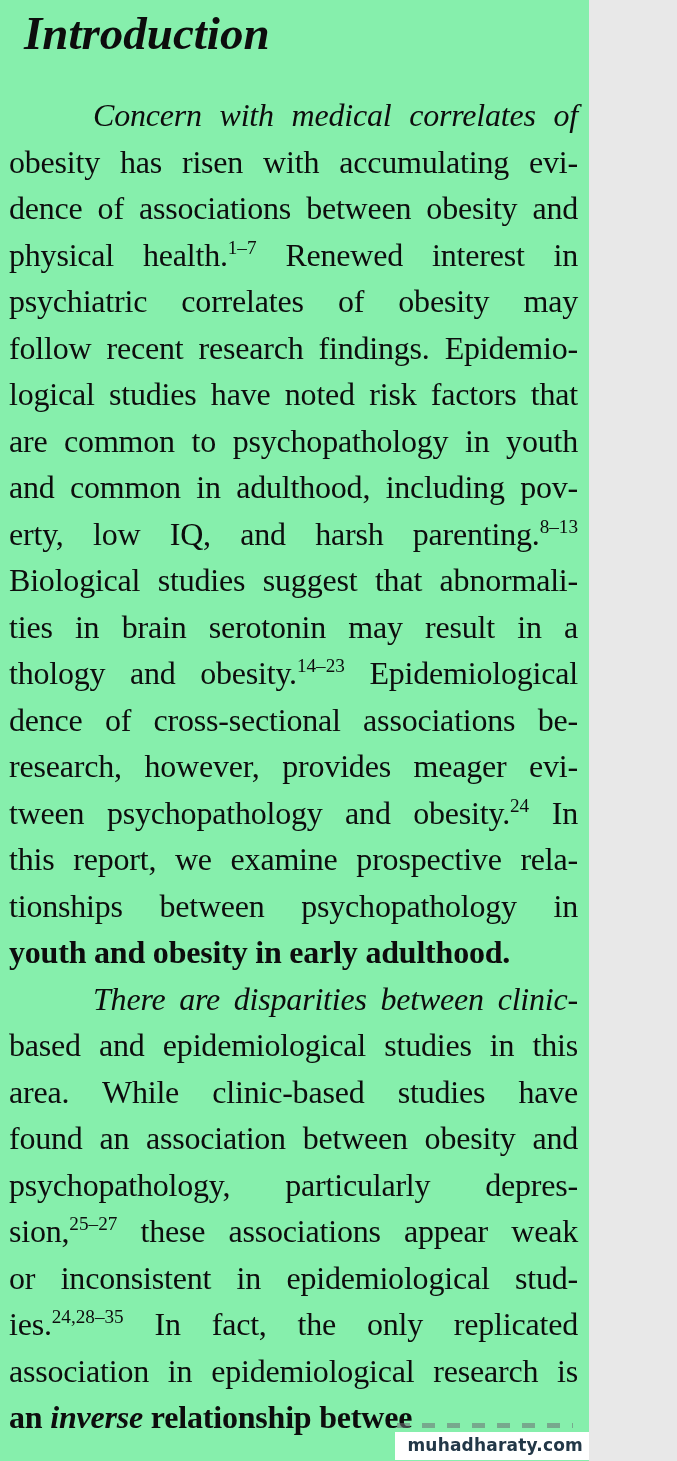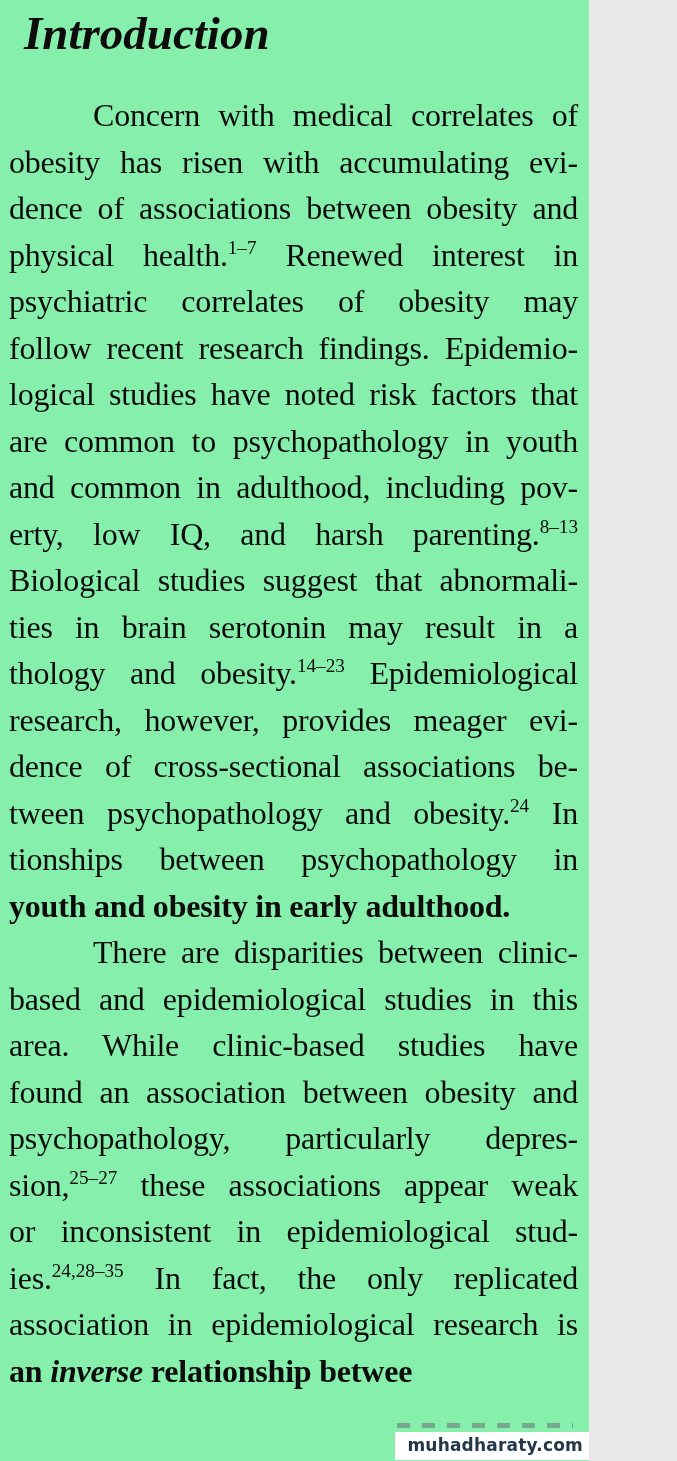--- a/index.html
+++ b/index.html
@@ -27,21 +27,21 @@
   }
   .line {
     font-size: 32px;
     line-height: 46.5px;
     height: 46.5px;
     letter-spacing: -0.2px;
     text-align: justify;
     text-align-last: justify;
     overflow: visible;
   }
-  .line.indent { padding-left: 84px; }
+  .line.indent { padding-left: 84px; font-style: italic; }
   .line.para-end { text-align-last: left; font-weight: bold; }
   .line sup {
     font-size: 60%;
     line-height: 0;
     letter-spacing: 0;
     vertical-align: super;
   }
   .line i { font-style: italic; }
   .remnants {
     position: absolute;
@@ -78,23 +78,24 @@
       <div class="line">physical health.<sup>1–7</sup> Renewed interest in</div>
       <div class="line">psychiatric correlates of obesity may</div>
       <div class="line">follow recent research findings. Epidemio-</div>
       <div class="line">logical studies have noted risk factors that</div>
       <div class="line">are common to psychopathology in youth</div>
       <div class="line">and common in adulthood, including pov-</div>
       <div class="line">erty, low IQ, and harsh parenting.<sup>8–13</sup></div>
       <div class="line">Biological studies suggest that abnormali-</div>
       <div class="line">ties in brain serotonin may result in a</div>
       <div class="line">thology and obesity.<sup>14–23</sup> Epidemiological</div>
+      <div class="line">dence of cross-sectional associations be-</div>
       <div class="line">research, however, provides meager evi-</div>
-      <div class="line">dence of cross-sectional associations be-</div>
       <div class="line">tween psychopathology and obesity.<sup>24</sup> In</div>
+      <div class="line">this report, we examine prospective rela-</div>
       <div class="line">tionships between psychopathology in</div>
       <div class="line para-end">youth and obesity in early adulthood.</div>
       <div class="line indent">There are disparities between clinic-</div>
       <div class="line">based and epidemiological studies in this</div>
       <div class="line">area. While clinic-based studies have</div>
       <div class="line">found an association between obesity and</div>
       <div class="line">psychopathology, particularly depres-</div>
       <div class="line">sion,<sup>25–27</sup> these associations appear weak</div>
       <div class="line">or inconsistent in epidemiological stud-</div>
       <div class="line">ies.<sup>24,28–35</sup> In fact, the only replicated</div>

